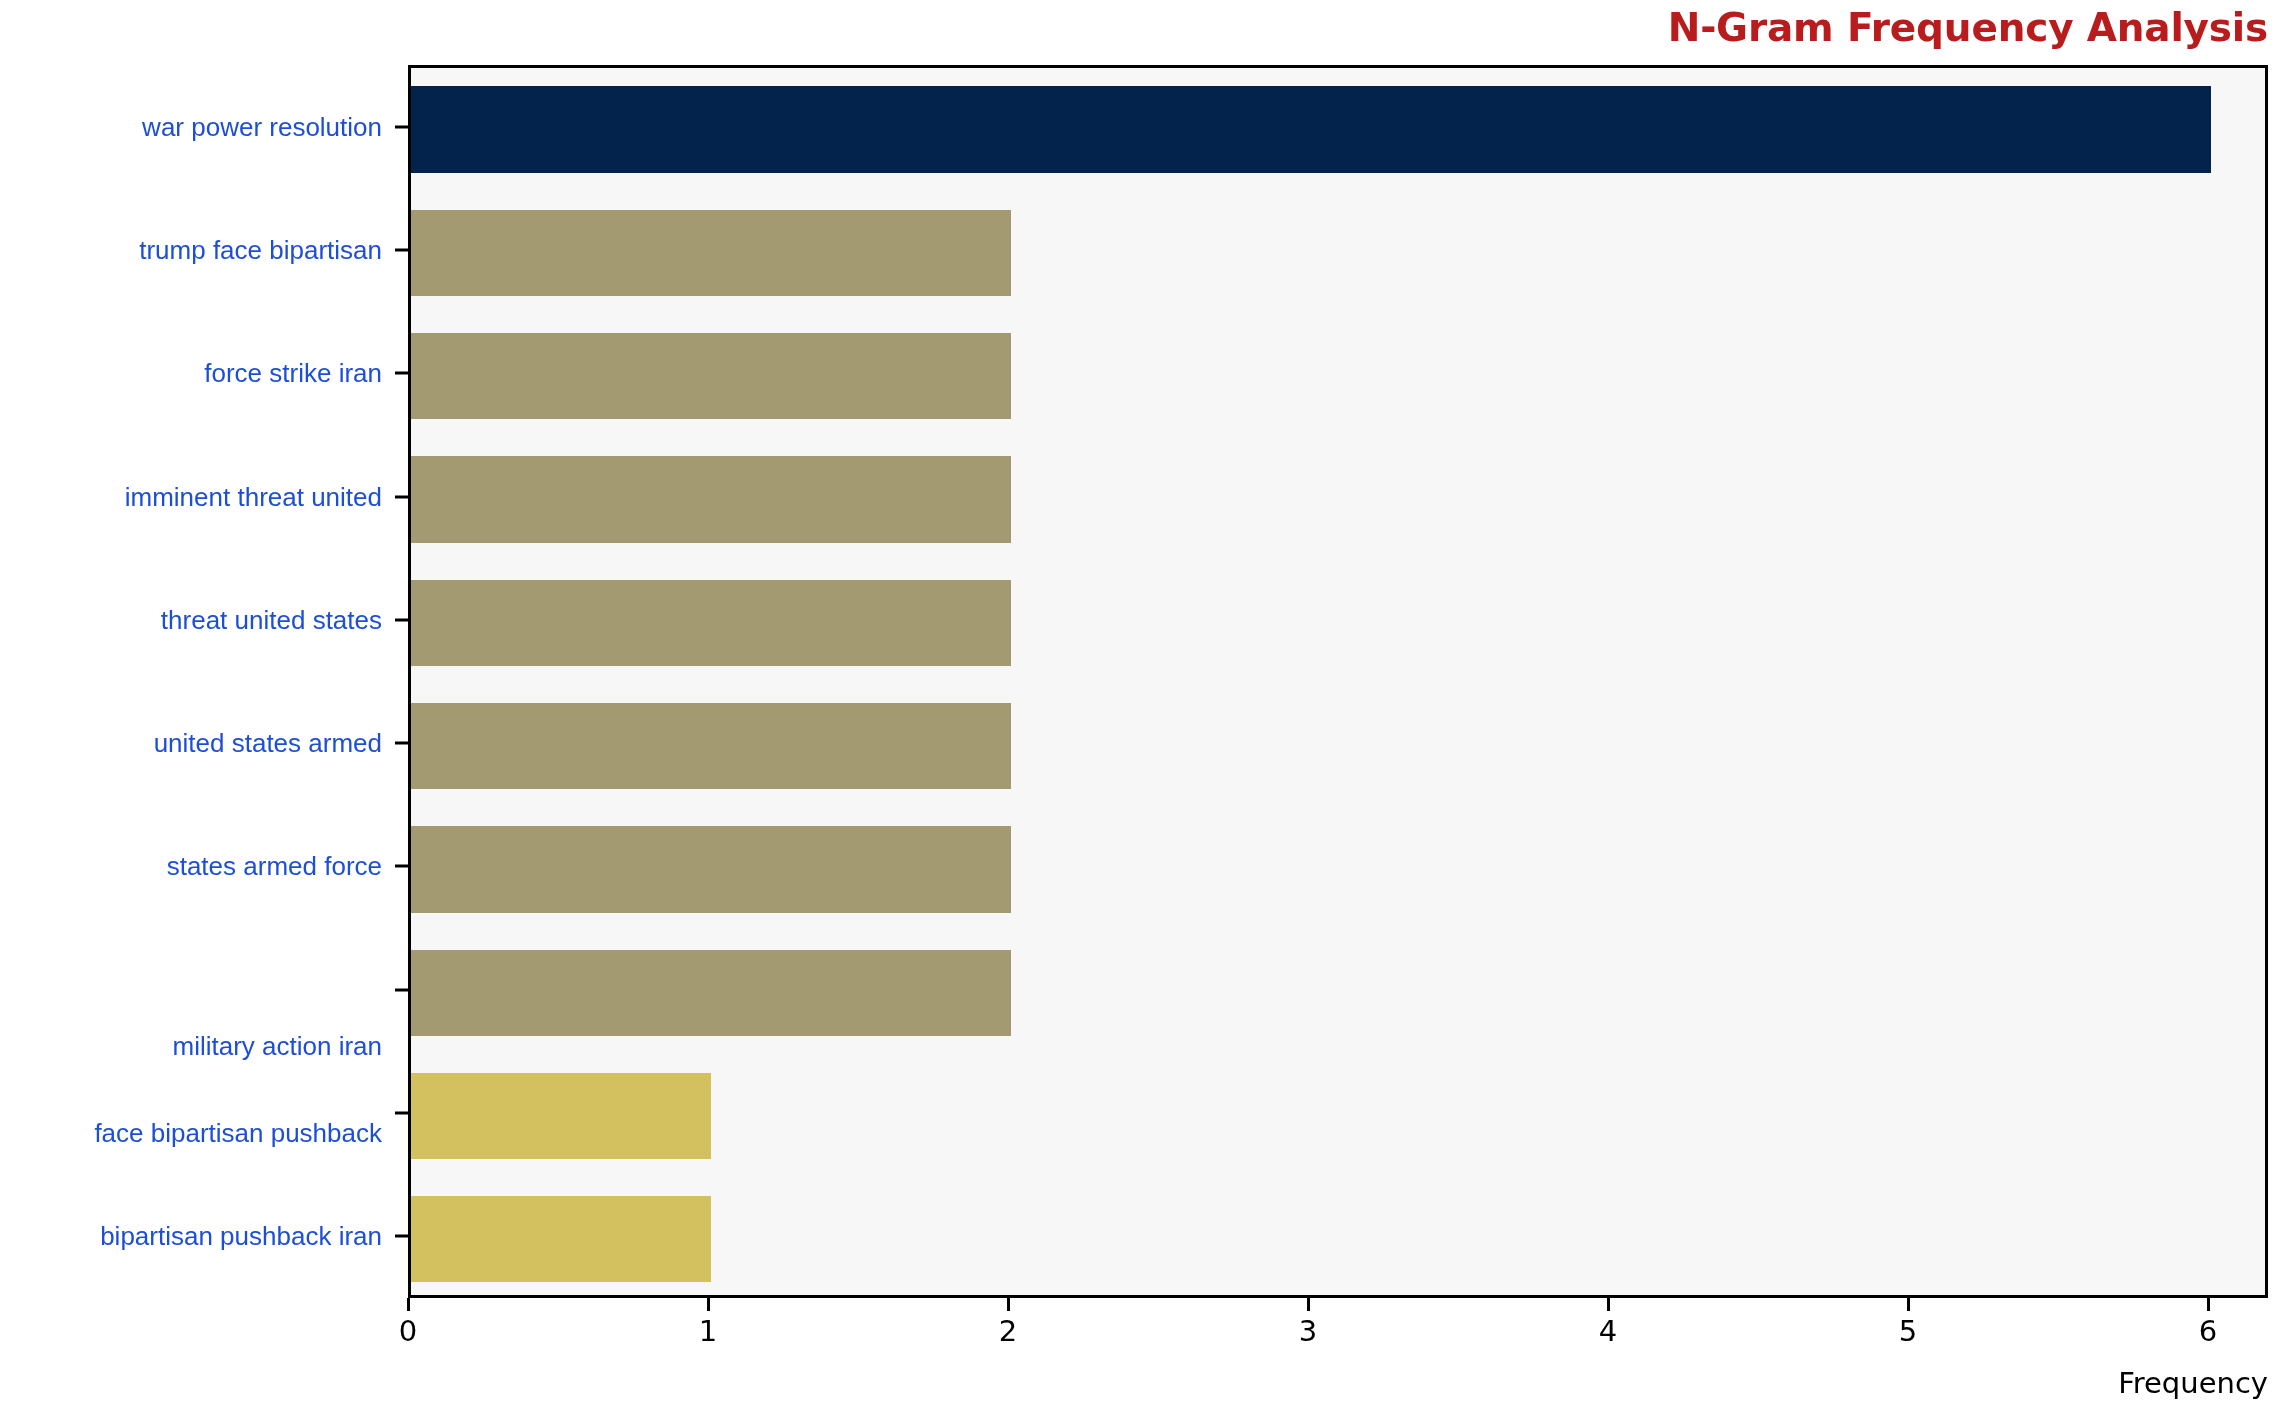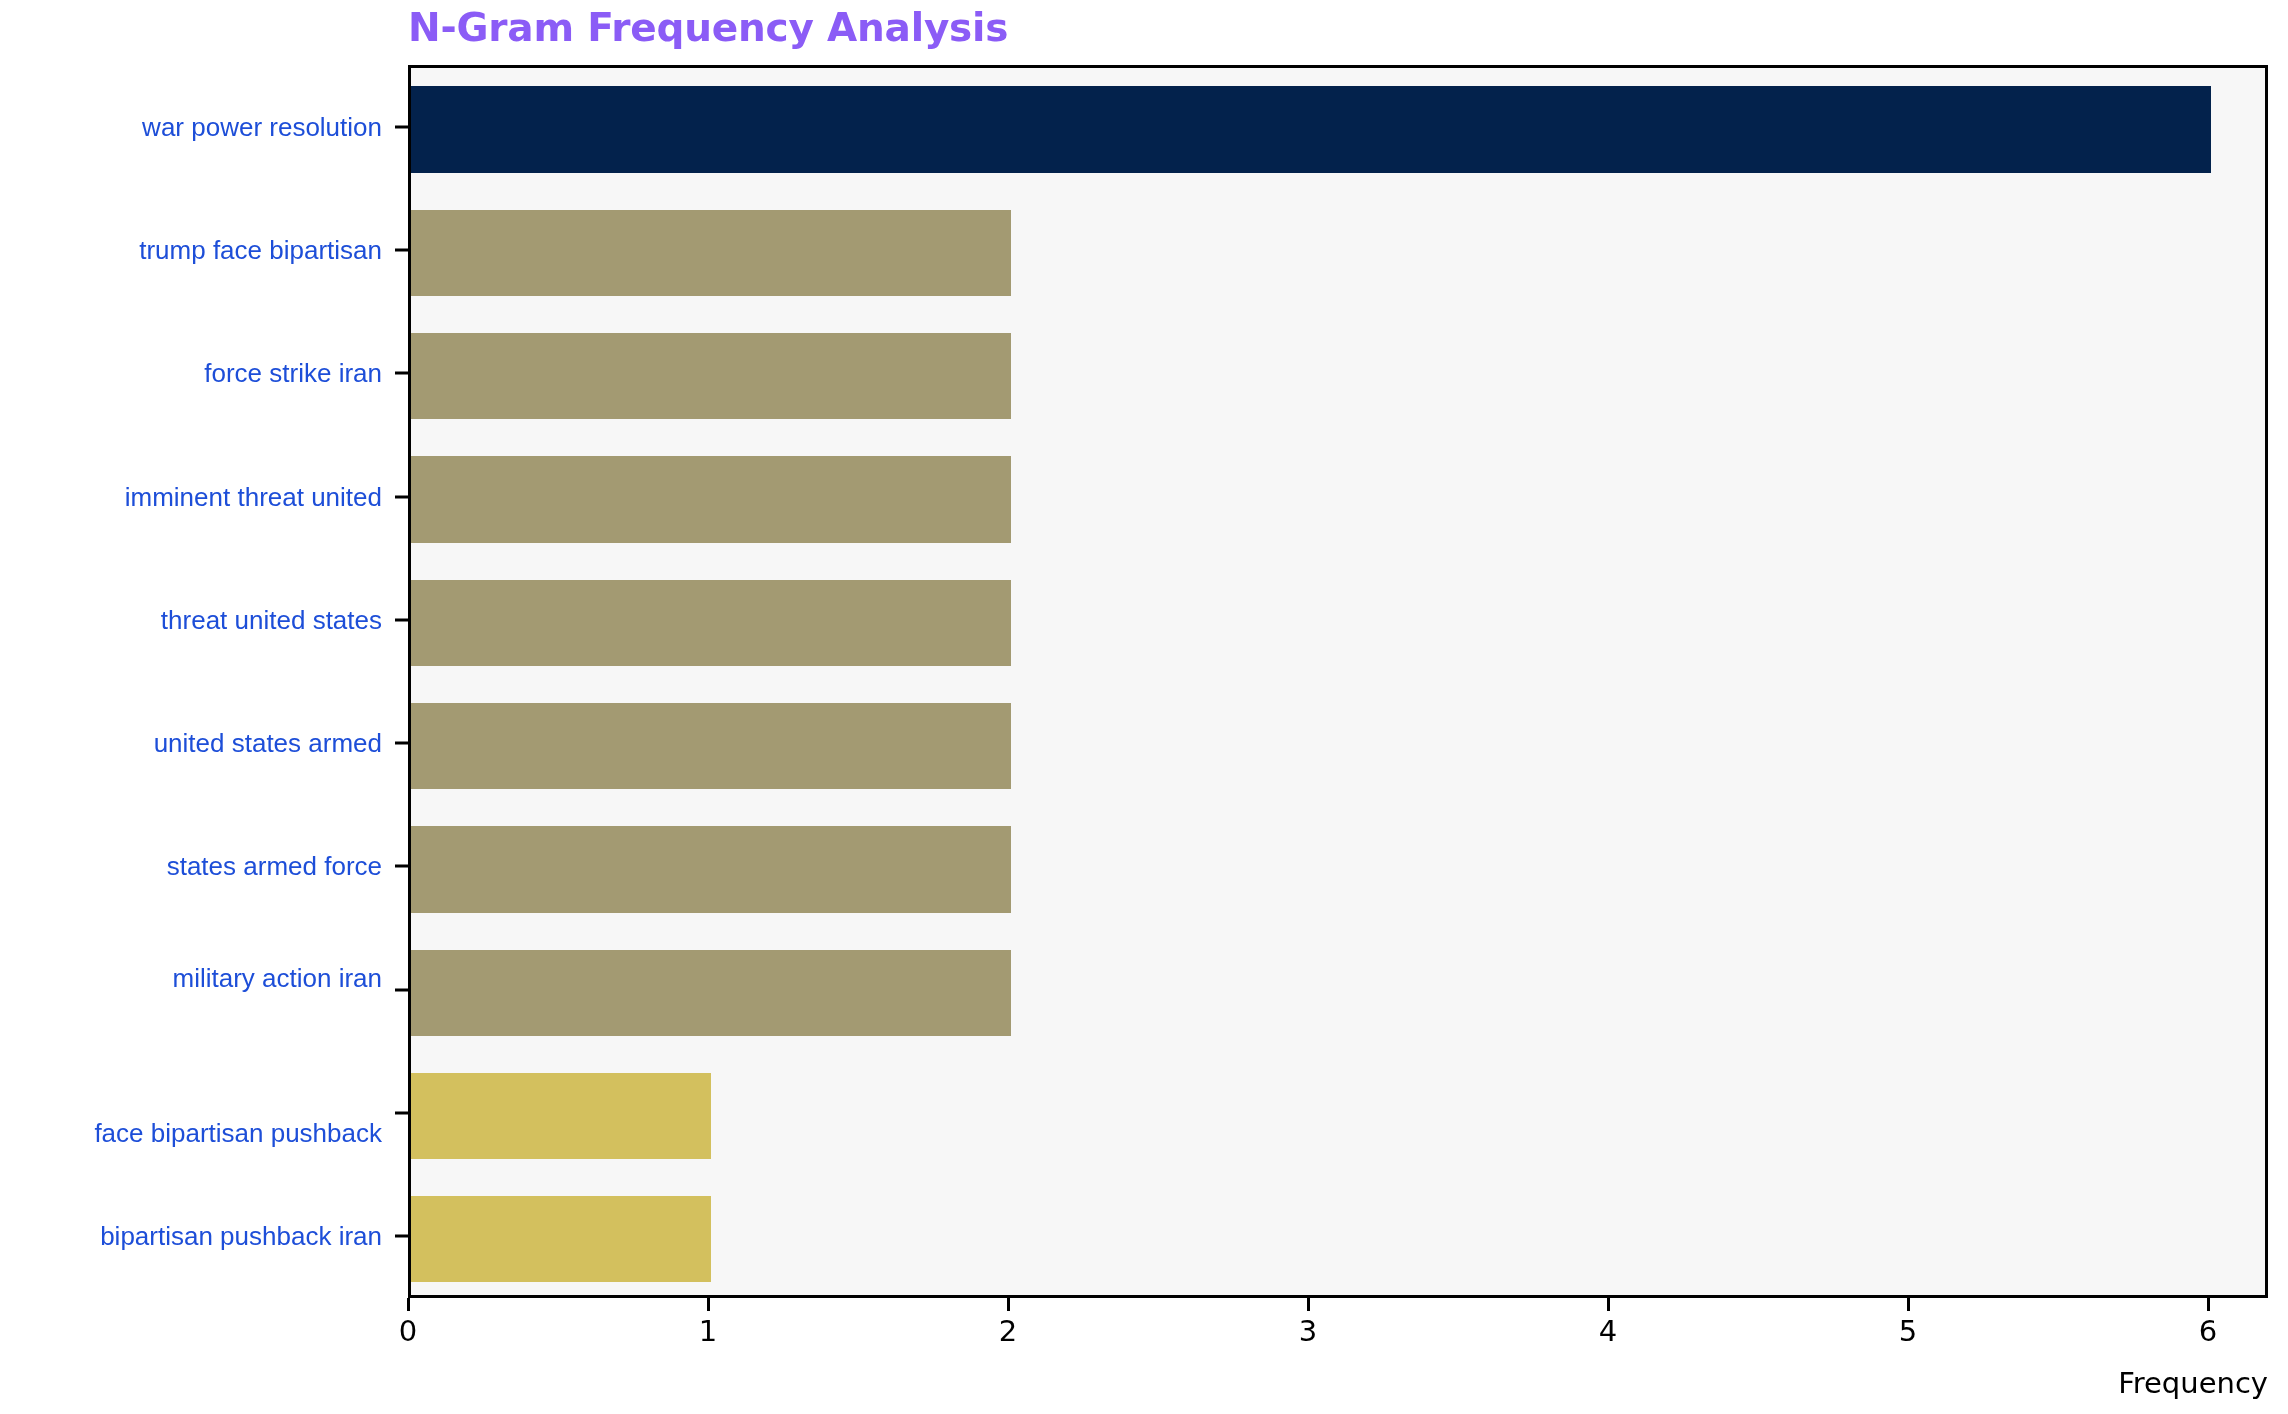--- a/index.html
+++ b/index.html
@@ -25,24 +25,24 @@
   }
 
   
   #chart-title {
     position: absolute;
     left: 408px;
     top: 2px;
     width: 1860px;
     height: 52px;
     line-height: 52px;
-    text-align: left;
+    text-align: right;
     font-size: 39px;
     font-weight: bold;
-    color: #8b5cf6;
+    color: #b91c1c;
     font-family: "DejaVu Sans", sans-serif;
     letter-spacing: -0.2px;
     white-space: nowrap;
   }
 
   
   #plot-area {
     position: absolute;
     left: 408px;
     top: 65px;
@@ -158,21 +158,21 @@
       <div class="y-label" style="top: 373.25px;">force strike iran</div>
       <div class="y-tick" style="top: 496.55px;"></div>
       <div class="y-label" style="top: 496.55px; margin-left: 9px;">imminent threat united</div>
       <div class="y-tick" style="top: 619.85px;"></div>
       <div class="y-label" style="top: 619.85px;">threat united states</div>
       <div class="y-tick" style="top: 743.15px;"></div>
       <div class="y-label" style="top: 743.15px;">united states armed</div>
       <div class="y-tick" style="top: 866.45px;"></div>
       <div class="y-label" style="top: 866.45px;">states armed force</div>
       <div class="y-tick" style="top: 989.75px;"></div>
-      <div class="y-label" style="top: 978px;">military action iran</div>
+      <div class="y-label" style="top: 1046px;">military action iran</div>
       <div class="y-tick" style="top: 1113.05px;"></div>
       <div class="y-label" style="top: 1113.05px; margin-top: 20px;">face bipartisan pushback</div>
       <div class="y-tick" style="top: 1236.35px;"></div>
       <div class="y-label" style="top: 1236.35px; text-align: center;">bipartisan pushback iran</div>
     </div>
 
   <div id="x-axis">
     <div id="x-axis-label">Frequency</div>
   <div class="x-tick" style="left: -1.5px;"></div>
       <div class="x-tick-label" style="left: 0px;">0</div>

